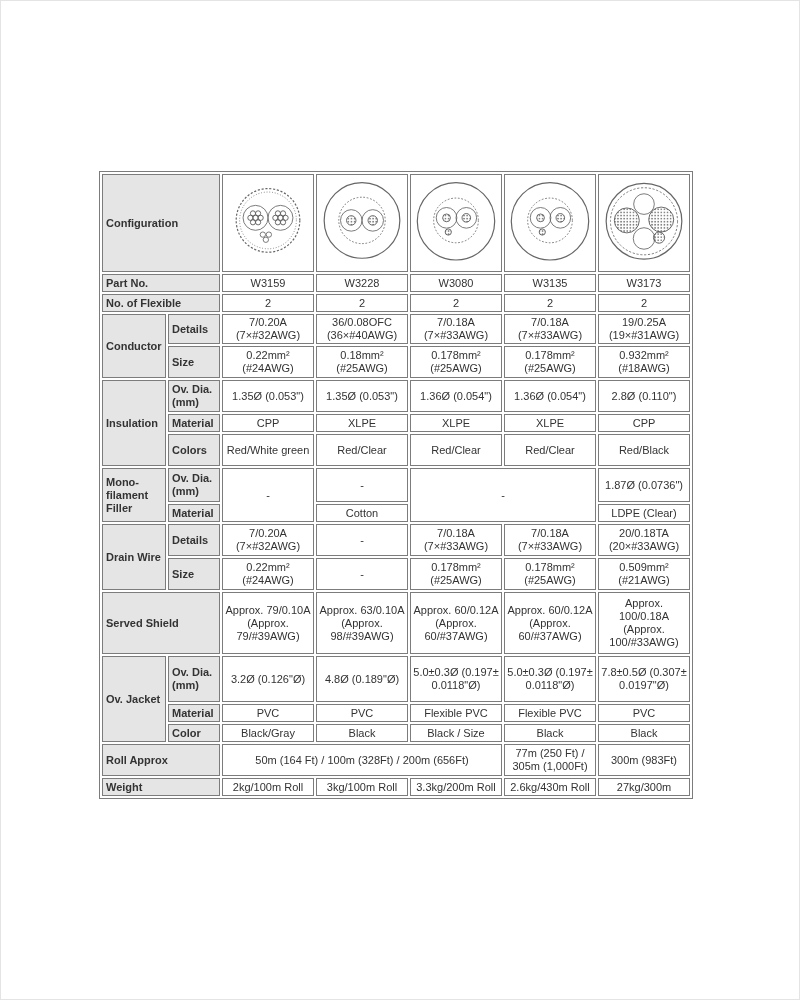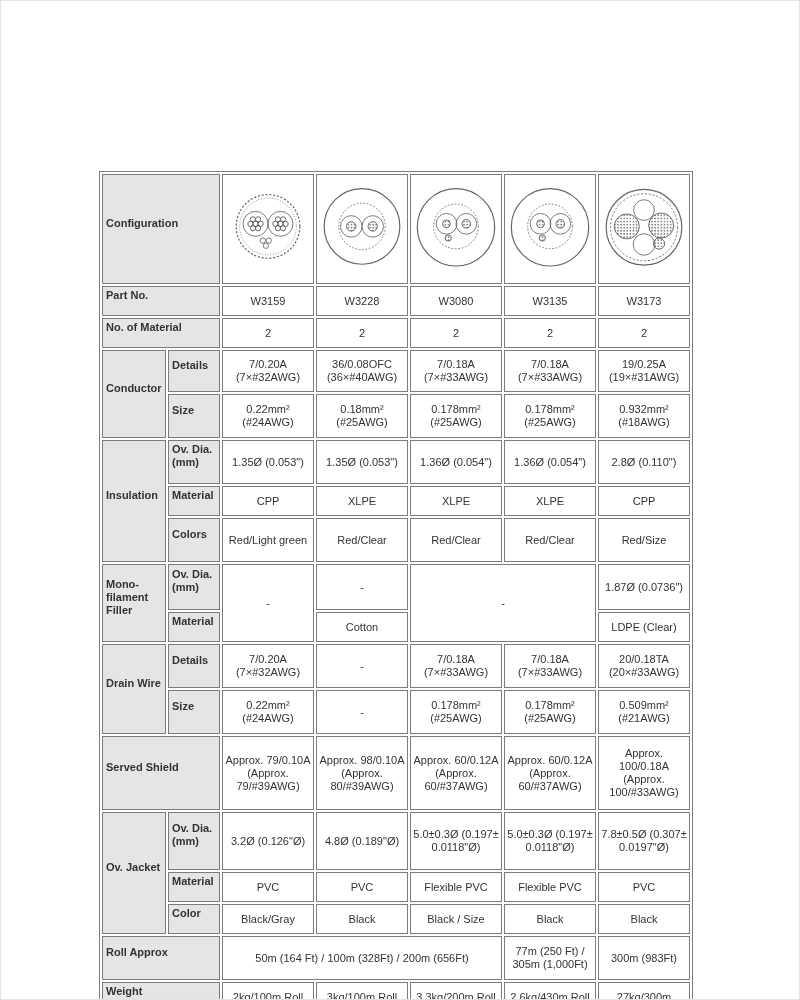--- a/index.html
+++ b/index.html
@@ -3,21 +3,21 @@
 <meta charset="utf-8">
 <style>
   html,body{margin:0;padding:0;background:#fff;}
   .frame{position:relative;width:798px;height:998px;border:1px solid #e4e4e4;background:#fff;
          font-family:"Liberation Sans",sans-serif;overflow:hidden;}
   .content{position:absolute;left:98px;top:170px;width:606px;}
   .page-title{font-size:12px;font-weight:bold;color:#2b2b2b;margin:0 0 7px 1px;}
   table.spec{border-collapse:separate;border-spacing:2px;border:1px solid #7c7c7c;background:#fff;}
   table.spec td{border:1px solid #7c7c7c;font-size:11px;color:#333;text-align:center;
                 vertical-align:middle;padding:0 2px;line-height:13px;background:#fff;}
-  table.spec td.lbl{background:#e5e5e5;text-align:left;font-weight:bold;padding:0 2px 12px 3px;}
+  table.spec td.lbl{background:#e5e5e5;text-align:left;font-weight:bold;padding:0 2px 0 3px;}
   tr.rh-config td{height:96px;}
   tr.rh16 td{height:16px;}
   tr.rh28 td{height:28px;}
   tr.rh30 td{height:30px;}
   tr.rh32 td{height:32px;margin-left:40px;}
   tr.rh44 td{height:44px;}
   tr.rh60 td{height:60px;}
   .diag{display:block;margin:0 auto;}
   svg .oline{fill:none;stroke:#666;stroke-width:1.4;}
   svg .thin{fill:none;stroke:#666;stroke-width:1;}
@@ -121,21 +121,21 @@
       <tr class="rh16">
         <td class="lbl" colspan="2">Part No.</td>
         <td>W3159</td>
         <td>W3228</td>
         <td>W3080</td>
         <td>W3135</td>
         <td>W3173</td>
       </tr>
 
       <tr class="rh16">
-        <td class="lbl" colspan="2">No. of Material</td>
+        <td class="lbl" colspan="2">No. of Flexible</td>
         <td>2</td>
         <td>2</td>
         <td>2</td>
         <td>2</td>
         <td>2</td>
       </tr>
 
       <tr class="rh28">
         <td class="lbl" rowspan="2">Conductor</td>
         <td class="lbl">Details</td>
@@ -169,25 +169,25 @@
         <td class="lbl">Material</td>
         <td>CPP</td>
         <td>XLPE</td>
         <td>XLPE</td>
         <td>XLPE</td>
         <td>CPP</td>
       </tr>
 
       <tr class="rh30">
         <td class="lbl">Colors</td>
-        <td>Red/Light green</td>
+        <td>Red/White green</td>
         <td>Red/Clear</td>
         <td>Red/Clear</td>
         <td>Red/Clear</td>
-        <td>Red/Size</td>
+        <td>Red/Black</td>
       </tr>
 
       <tr class="rh32">
         <td class="lbl" rowspan="2">Mono-filament Filler</td>
         <td class="lbl">Ov. Dia. (mm)</td>
         <td rowspan="2">-</td>
         <td>-</td>
         <td rowspan="2" colspan="2">-</td>
         <td>1.87Ø (0.0736")</td>
       </tr>
@@ -213,21 +213,21 @@
         <td>0.22mm² (#24AWG)</td>
         <td>-</td>
         <td>0.178mm² (#25AWG)</td>
         <td>0.178mm² (#25AWG)</td>
         <td>0.509mm² (#21AWG)</td>
       </tr>
 
       <tr class="rh60">
         <td class="lbl" colspan="2">Served Shield</td>
         <td>Approx. 79/0.10A (Approx. 79/#39AWG)</td>
-        <td>Approx. 98/0.10A (Approx. 80/#39AWG)</td>
+        <td>Approx. 63/0.10A (Approx. 98/#39AWG)</td>
         <td>Approx. 60/0.12A (Approx. 60/#37AWG)</td>
         <td>Approx. 60/0.12A (Approx. 60/#37AWG)</td>
         <td>Approx. 100/0.18A (Approx. 100/#33AWG)</td>
       </tr>
 
       <tr class="rh44">
         <td class="lbl" rowspan="3">Ov. Jacket</td>
         <td class="lbl">Ov. Dia. (mm)</td>
         <td>3.2Ø (0.126"Ø)</td>
         <td>4.8Ø (0.189"Ø)</td>

